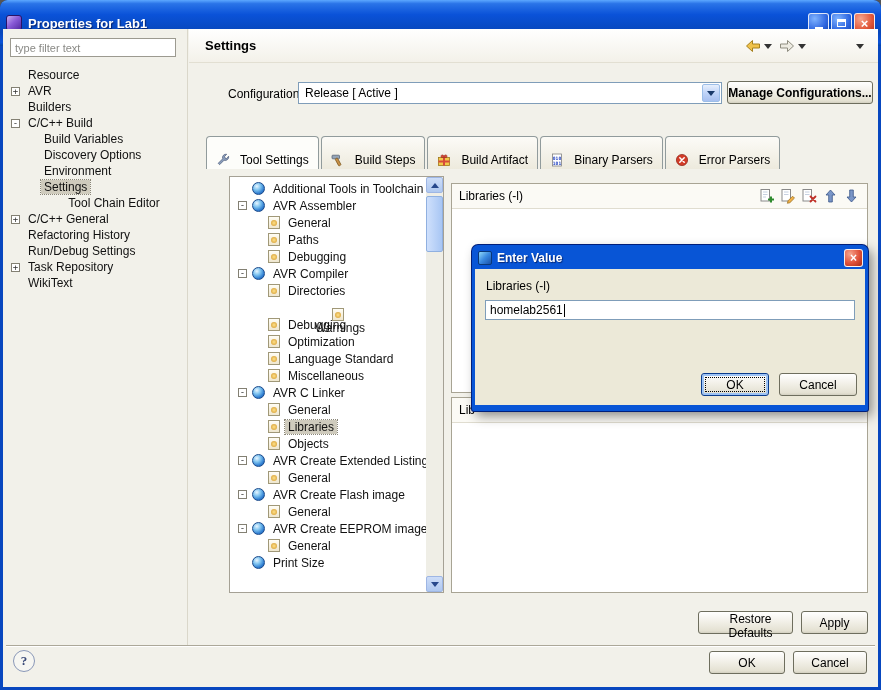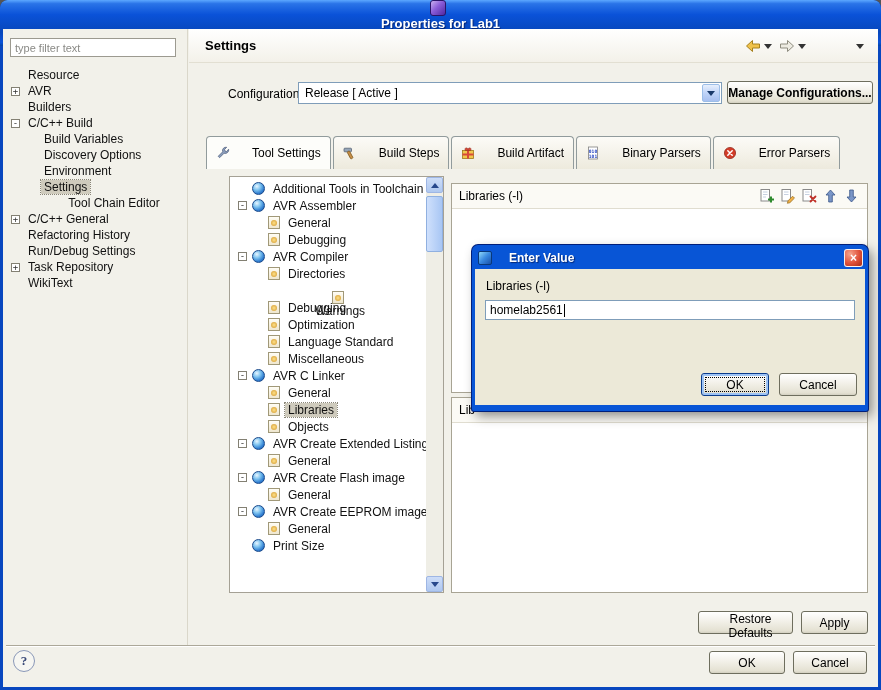--- a/index.html
+++ b/index.html
@@ -2,21 +2,21 @@
 <html><head>
 <meta charset="utf-8">
 <style>
   * { margin:0; padding:0; box-sizing:border-box; }
   body { font-family:"Liberation Sans","DejaVu Sans",sans-serif; background:#555; }
   .window { position:relative; width:881px; height:690px; background:#0847BF; border-radius:8px 8px 0 0; overflow:hidden; }
 
   
   .titlebar { position:absolute; top:0; left:0; right:0; height:46px; border-radius:7px 7px 0 0;
     background:linear-gradient(180deg,#5CA8FF 0%,#2A74E8 8%,#0A52D8 32%,#0747BB 70%,#0A52D8 92%,#0345A8 100%);
-    display:flex; align-items:center; padding:0 6px;flex-direction:column; }
+    display:flex; align-items:center; padding:0 6px; }
   .win-icon { width:16px; height:16px; border-radius:3px; margin-right:6px; flex:none;
     background:linear-gradient(135deg,#C8B0F0 0%,#8A5CD8 45%,#5028A0 100%); border:1px solid #2A1468; }
   .titlebar .title { color:#fff; font-weight:bold; font-size:13px; text-shadow:1px 1px 1px rgba(0,0,40,.55); }
   .tb-btns { margin-left:auto; display:flex; }
   .tbn { width:21px; height:21px; border-radius:3px; border:1px solid rgba(255,255,255,.85); margin-left:2px;
     display:flex; align-items:center; justify-content:center; color:#fff; }
   .tbn.min,.tbn.max { background:radial-gradient(circle at 30% 25%,#7FB3FF,#2E66E0 60%,#1747B0); }
   .tbn.close { background:radial-gradient(circle at 30% 25%,#F6A48C,#E25A3C 55%,#B03018); font-weight:bold; font-size:13px; }
   .glyph-min { width:8px; height:2px; background:#fff; align-self:flex-end; margin:0 auto 4px auto; }
   .glyph-max { width:9px; height:8px; border:1px solid #fff; border-top-width:3px; }
@@ -63,21 +63,21 @@
     background:linear-gradient(180deg,#E8F0FC,#C0D4F8 50%,#A8C0F0); display:flex; align-items:center; justify-content:center; }
   .combo-arrow i { width:0; height:0; border-left:4px solid transparent; border-right:4px solid transparent; border-top:5px solid #1A3A6A; }
 
   .xpbtn { position:absolute; font:12px "Liberation Sans",sans-serif;
     background:linear-gradient(180deg,#FFFFFF 0%,#F2F0E8 45%,#E4E1D2 90%,#D2CFC0 100%);
     border:1px solid #6E6E5E; border-radius:3px; color:#000; }
   .xpbtn.default { border:1px solid #0A3C8C; box-shadow:inset 0 0 0 2px #9EC3F4; outline:1px dotted #000; outline-offset:-5px; }
   .manage-btn { left:538px; top:52px; width:146px; height:23px;font-weight:bold; }
 
   .tabs { position:absolute; left:17px; top:116px; height:24px; display:flex; align-items:flex-end; }
-  .tab { display:inline-flex; align-items:center; gap:22px; height:21px; padding:16px 9px; margin-right:2px; font-size:12px;
+  .tab { display:inline-flex; gap:10px; height:21px; padding:16px 9px; margin-right:2px; font-size:12px;
     border:1px solid #919B9C; border-bottom:none; border-radius:4px 4px 0 0;
     background:linear-gradient(180deg,#FCFBF7,#EDEADD); }
   .tab.active { height:24px; background:#FDFDFA; }
   .tabicon svg { display:block; }
 
   .tool-box { position:absolute; left:40px; top:147px; width:215px; height:417px; background:#fff; border:1px solid #A5A195; overflow:hidden; }
   .tool-rows { position:absolute; left:0; top:3px; right:17px; padding-left:4px; }
 
   .vscroll { position:absolute; right:0; top:0; bottom:0; width:17px; background:#EFEEE6; }
   .scroll-btn { position:absolute; left:0; width:17px; height:16px; border:1px solid #9EB6E4; border-radius:2px;
@@ -102,21 +102,21 @@
   .separator { position:absolute; left:3px; right:3px; top:616px; height:2px; border-top:1px solid #ACA899; border-bottom:1px solid #FFFFFF; }
   .help-btn { position:absolute; left:10px; top:621px; width:22px; height:22px; border-radius:50%; border:1px solid #8A98B8;
     background:#F6F6F2; color:#3A4A78; font:bold 13px/20px "Liberation Serif",serif; text-align:center; }
   .ok-main { left:706px; top:622px; width:76px; height:23px; }
   .cancel-main { left:790px; top:622px; width:74px; height:23px; }
 
   
   .dialog { position:absolute; left:469px; top:216px; width:396px; height:166px; z-index:50;
     background:#0855D6; padding:0 3px 3px 3px; border-radius:6px 6px 2px 2px;
     box-shadow:0 0 0 1px #001F7A, 4px 5px 12px rgba(0,0,0,.45); }
-  .dlg-titlebar { height:24px; display:flex; align-items:center; gap:17px; padding:1px 2px 0 3px; color:#fff; font-weight:bold; font-size:12px;
+  .dlg-titlebar { height:24px; display:flex; align-items:center; gap:5px; padding:1px 2px 0 3px; color:#fff; font-weight:bold; font-size:12px;
     text-shadow:1px 1px 1px rgba(0,0,40,.55); }
   .dlg-icon { width:14px; height:14px; flex:none; border-radius:2px; border:1px solid #0A3878;
     background:linear-gradient(135deg,#8FD8F8 0%,#3888E0 50%,#1850A8 100%); }
   .dlg-close { margin-left:auto; width:19px; height:18px; border-radius:3px; border:1px solid rgba(255,255,255,.9);
     background:radial-gradient(circle at 30% 25%,#F6A48C,#E0513A 55%,#A82A12); color:#fff; font:bold 12px/16px "Liberation Sans",sans-serif;
     text-align:center; text-shadow:none; }
   .dlg-body { position:relative; height:136px; background:#ECE9D8; }
   .dlg-label { position:absolute; left:11px; top:10px; font-size:12px; }
   .dlg-input { position:absolute; left:10px; top:31px; width:370px; height:20px; background:#fff; border:1px solid #7F9DB9;
     display:flex; align-items:center; padding-left:4px; font-size:12px; }
@@ -297,20 +297,25 @@
             </div>
             <div class="tree-row" style="padding-left: 4px;">
               <span class="expander">-</span>
               <span class="ticon category"></span>
               <span class="tree-label">AVR Assembler</span>
             </div>
             <div class="tree-row" style="padding-left: 20px;">
               <span class="expander none"></span>
               <span class="ticon leaf"></span>
               <span class="tree-label">General</span>
+            </div>
+            <div class="tree-row" style="padding-left: 20px;">
+              <span class="expander none"></span>
+              <span class="ticon leaf"></span>
+              <span class="tree-label">Paths</span>
             </div>
             <div class="tree-row" style="padding-left: 20px;">
               <span class="expander none"></span>
               <span class="ticon leaf"></span>
               <span class="tree-label">Debugging</span>
             </div>
             <div class="tree-row" style="padding-left: 4px;">
               <span class="expander">-</span>
               <span class="ticon category"></span>
               <span class="tree-label">AVR Compiler</span>

